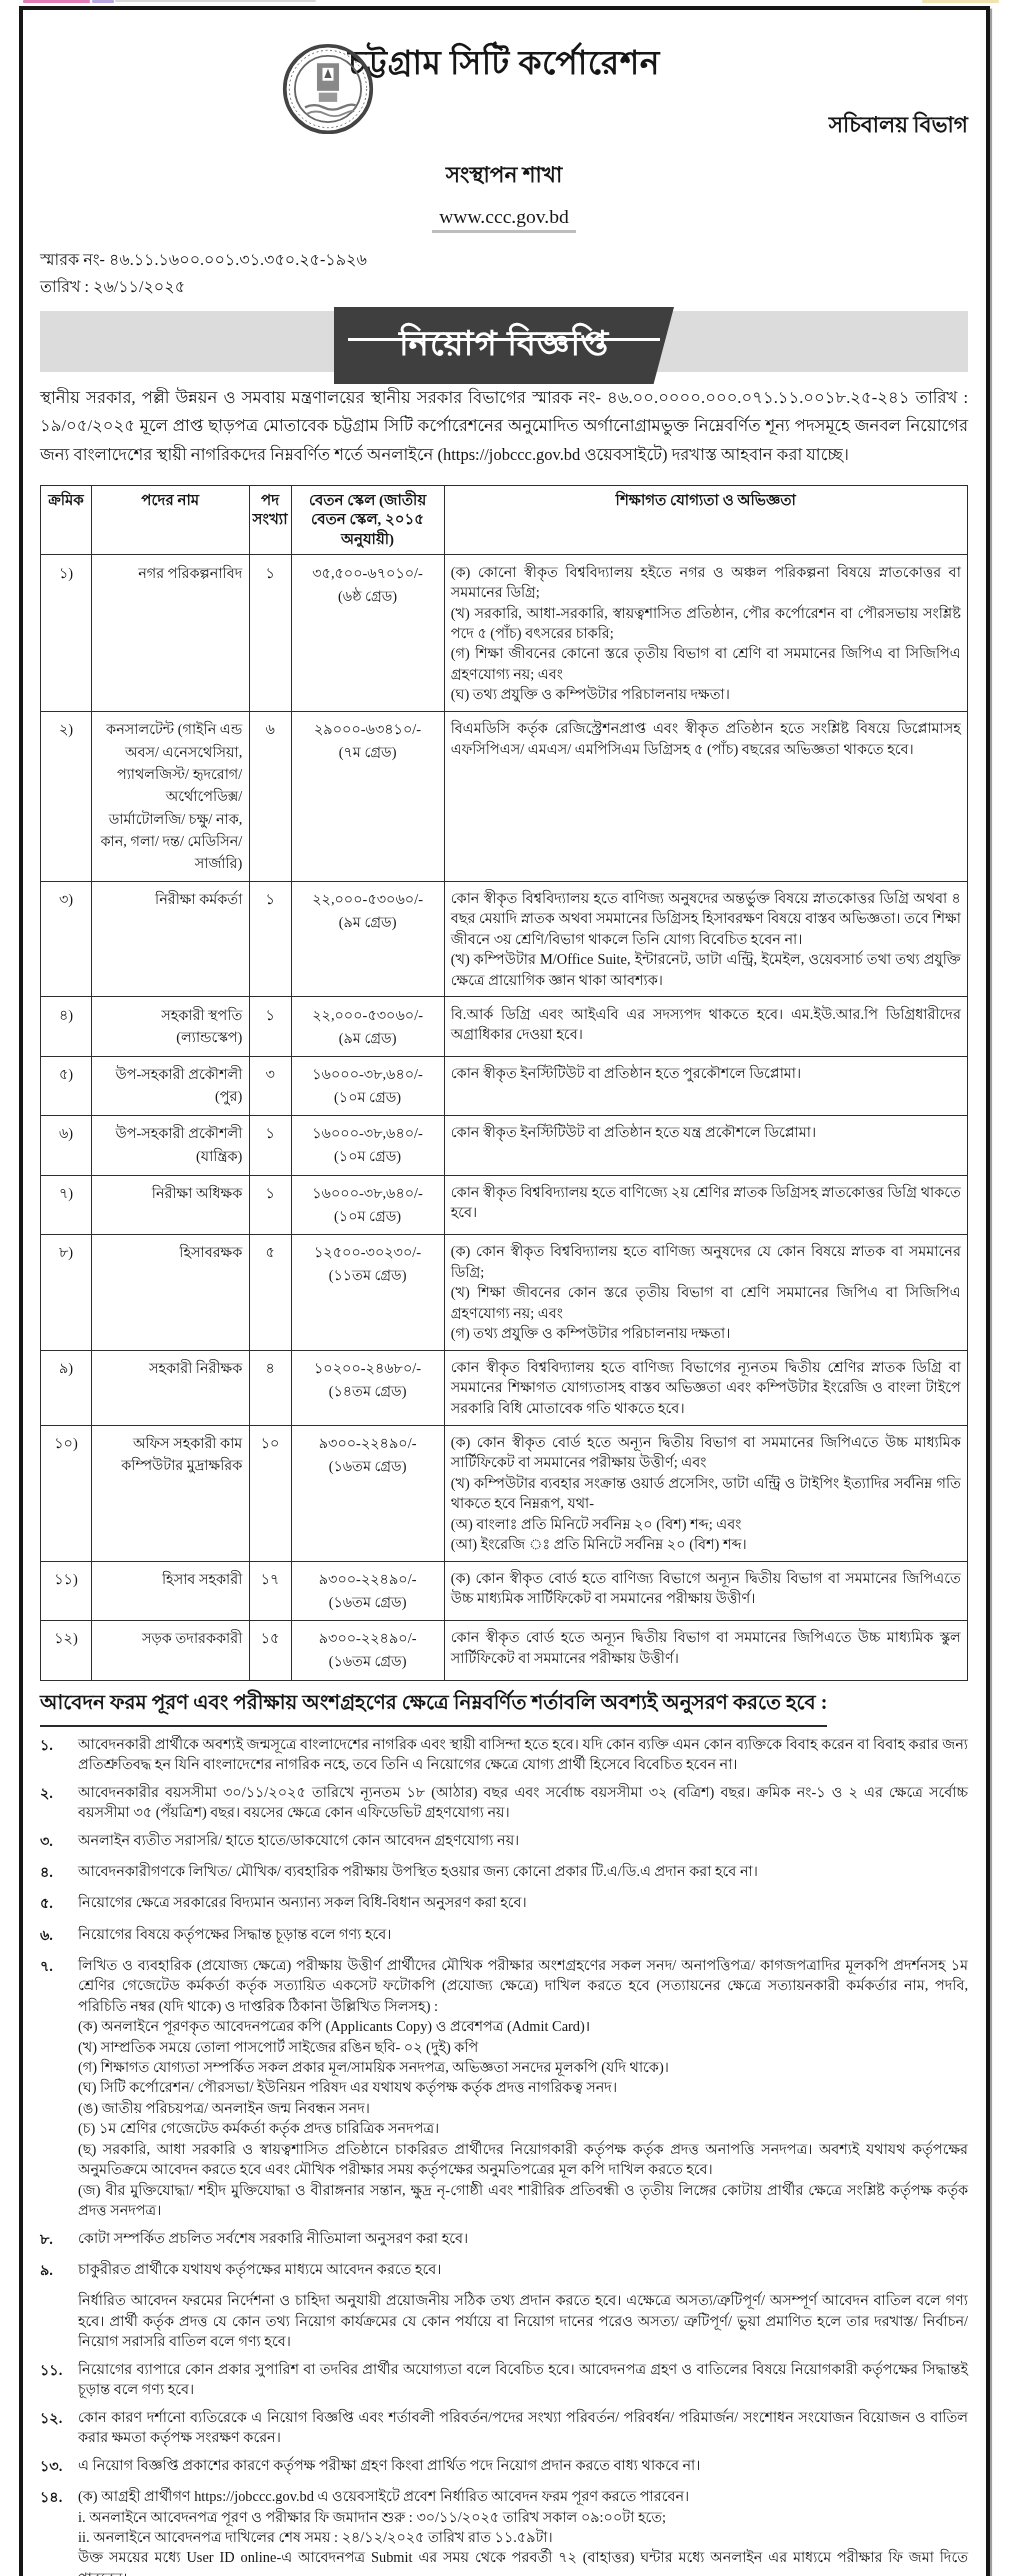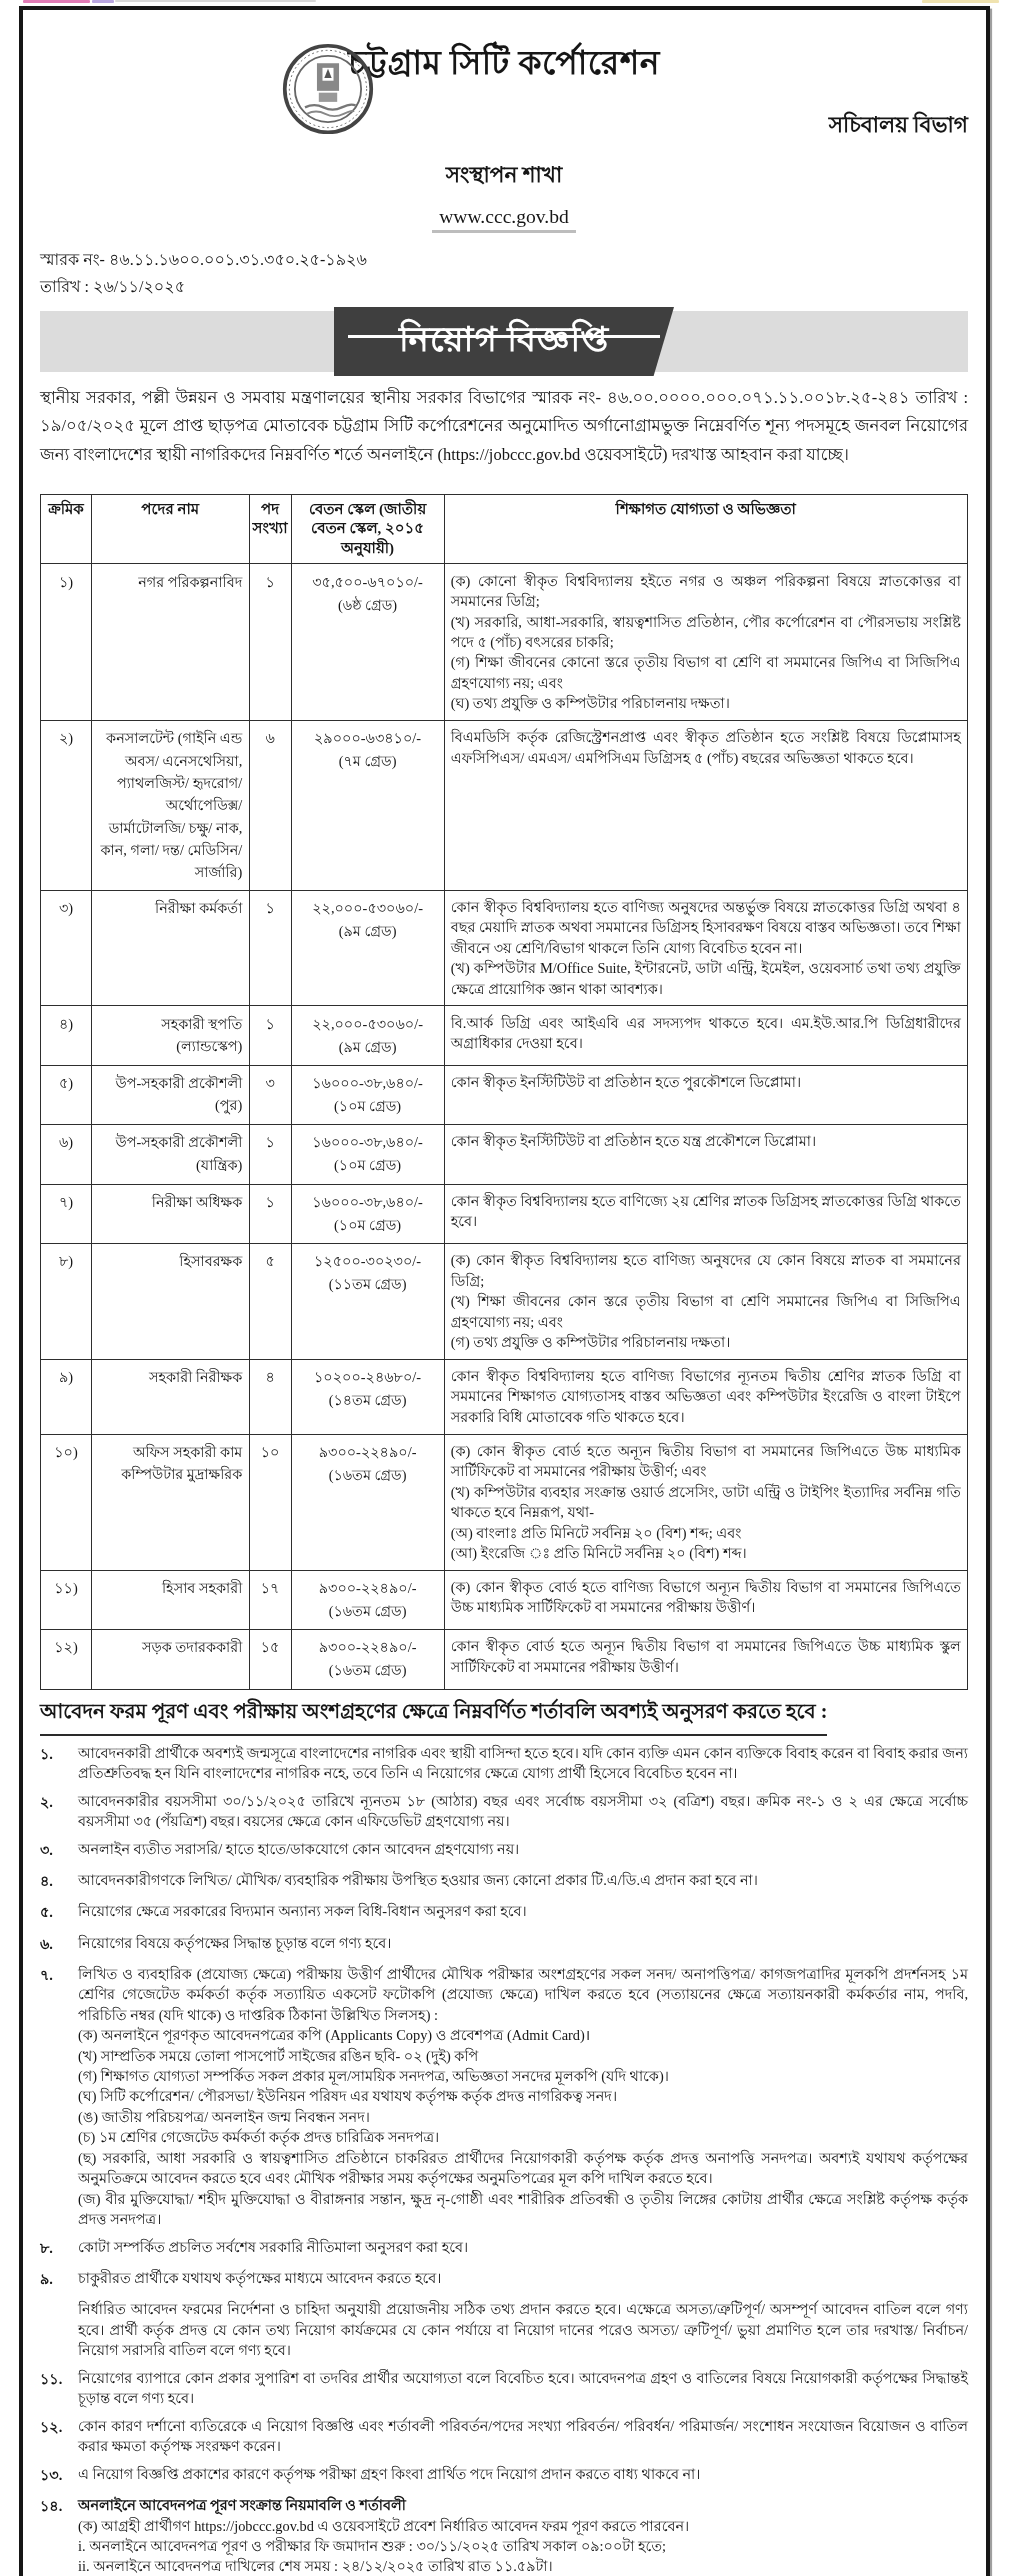--- a/index.html
+++ b/index.html
@@ -19,29 +19,29 @@
   .hdr{position:relative;text-align:center;padding-top:9.3px;}
   .logo{position:absolute;left:242px;top:15.5px;width:92px;height:92px;}
   .org{font-size:33px;font-weight:bold;letter-spacing:0.5px;}
   .dept{font-size:21.6px;font-weight:bold;margin-top:15.5px;text-align:right;}
   .sect{font-size:21.6px;font-weight:bold;margin-top:13.4px;}
   .web{font-size:19.6px;margin-top:12.4px;display:inline-block;border-bottom:3.1px solid #bdbdbd;
        padding:0 7.2px 2.1px;}
   .memo-row{display:flex;justify-content:space-between;font-size:16px;font-weight:normal;margin-top:13.4px;flex-direction:column;}
   
   .banner{margin-top:10.3px;height:61px;background:#dcdcdc;position:relative;}
-  .banner-box{position:absolute;left:50%;top:-4.1px;transform:translateX(-50%);width:340px;height:69px;
+  .banner-box{position:absolute;left:50%;top:-4.1px;transform:translateX(-50%);width:340px;height:77px;
        background:#3f3f3f;clip-path:polygon(0 0,100% 0,94% 100%,0 100%);
        display:flex;align-items:center;justify-content:center;}
   .banner-rule{position:absolute;left:4%;top:40%;width:92%;height:3.1px;background:#ffffff;}
   .banner-text{position:relative;color:#ffffff;font-size:34px;font-weight:bold;letter-spacing:1px;}
   
   .intro{font-size:16.5px;line-height:1.7;text-align:justify;margin:12.4px 0 0 0;}
   
-  table{width:100%;border-collapse:collapse;margin-top:25px;font-size:14.4px;}
+  table{width:100%;border-collapse:collapse;margin-top:16px;font-size:14.4px;}
   th,td{border:1px solid #2e2e2e;vertical-align:top;padding:6.2px 6.2px;}
   table{border:1.5px solid #1c1c1c;}
   tbody tr{border-top:1.5px solid #4a4a4a;}
   th{font-weight:bold;text-align:center;font-size:15px;line-height:1.3;padding:5.2px 3.1px;}
   td.c-serial{text-align:center;width:5.5%;}
   td.c-post{width:17%;line-height:1.55;text-align:right;}
   td.c-count{text-align:center;width:4.5%;}
   td.c-pay{text-align:center;width:16.5%;line-height:1.6;}
   td.c-qual{width:56.5%;text-align:justify;line-height:1.42;white-space:pre-line;}
   
@@ -326,21 +326,20 @@
       </div>
       <div class="cond">
         <span class="cnum">১৩.</span>
         <div class="cbody">
           <div class="ctext">এ নিয়োগ বিজ্ঞপ্তি প্রকাশের কারণে কর্তৃপক্ষ পরীক্ষা গ্রহণ কিংবা প্রার্থিত পদে নিয়োগ প্রদান করতে বাধ্য থাকবে না।</div>
         </div>
       </div>
       <div class="cond">
         <span class="cnum">১৪.</span>
         <div class="cbody">
-          <div class="ctitle">অনলাইনে আবেদনপত্র পূরণ সংক্রান্ত নিয়মাবলি ও শর্তাবলী</div>
           <div class="ctext">(ক) আগ্রহী প্রার্থীগণ https://jobccc.gov.bd এ ওয়েবসাইটে প্রবেশ নির্ধারিত আবেদন ফরম পূরণ করতে পারবেন।
 i. অনলাইনে আবেদনপত্র পূরণ ও পরীক্ষার ফি জমাদান শুরু : ৩০/১১/২০২৫ তারিখ সকাল ০৯:০০টা হতে;
 ii. অনলাইনে আবেদনপত্র দাখিলের শেষ সময় : ২৪/১২/২০২৫ তারিখ রাত ১১.৫৯টা।
 উক্ত সময়ের মধ্যে User ID online-এ আবেদনপত্র Submit এর সময় থেকে পরবর্তী ৭২ (বাহাত্তর) ঘন্টার মধ্যে অনলাইন এর মাধ্যমে পরীক্ষার ফি জমা দিতে পারবেন।
 (খ) অনলাইন আবেদনপত্রে প্রার্থী তার নিজের স্বাক্ষর (দৈর্ঘ্য ৩০০ × প্রস্থ ৮০ Pixel) এবং রঙিন ছবি (দৈর্ঘ্য ৩০০ × প্রস্থ ৩০০ Pixel) স্ক্যান করে নির্ধারিত স্থানে Upload করবেন। ছবির সাইজ সর্বোচ্চ ১০০ KB এবং স্বাক্ষরের সাইজ ৬০ KB হতে হবে। ছবির ব্যাকগ্রাউন্ড সাদা অথবা নীল হতে হবে।</div>
         </div>
       </div>
     </div>
 
 </div>

